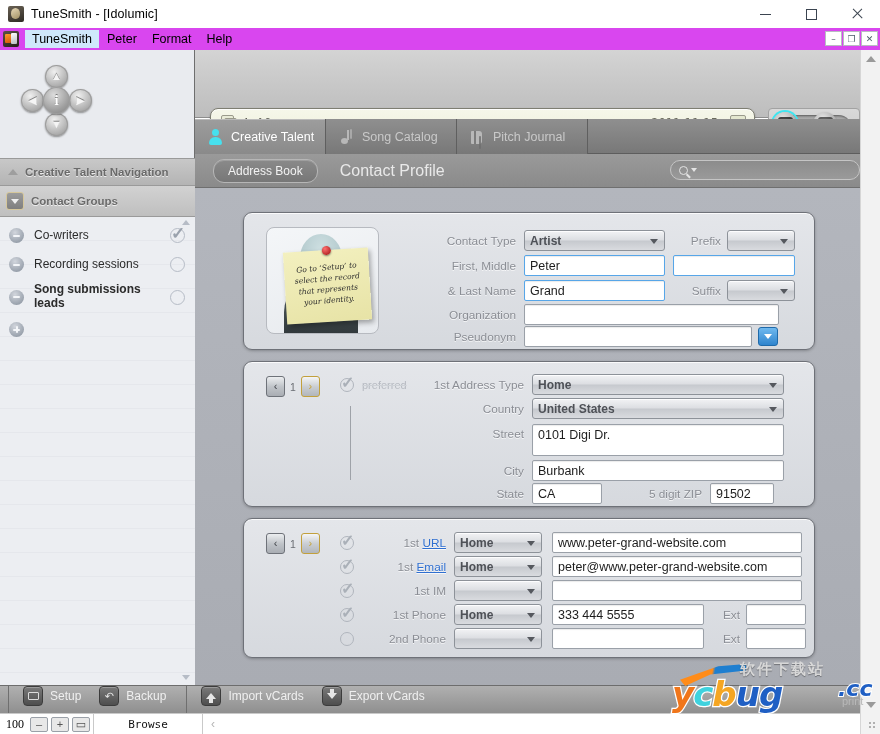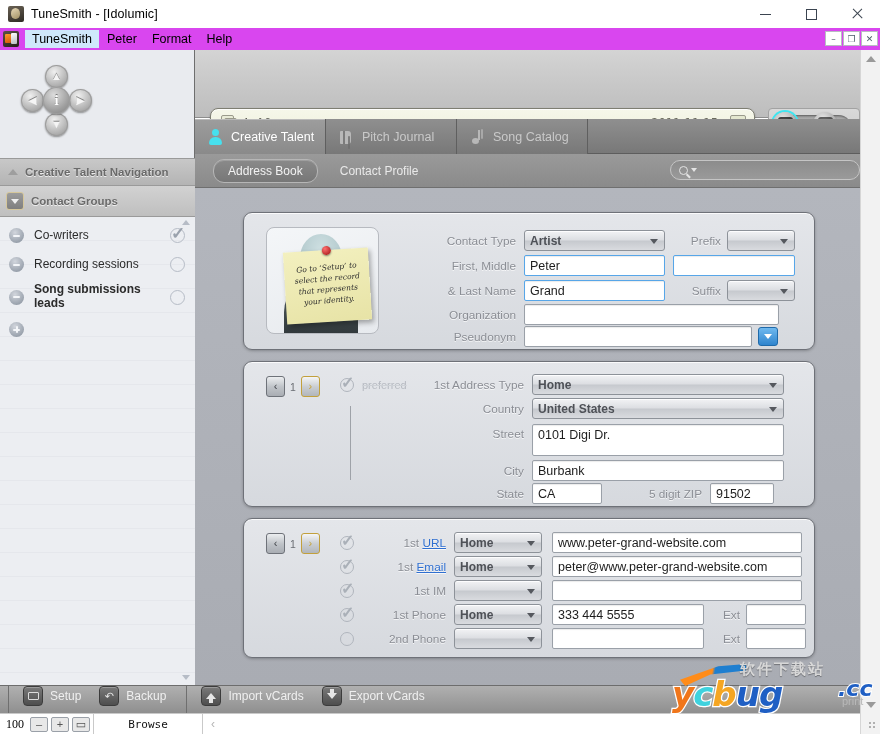--- a/index.html
+++ b/index.html
@@ -290,21 +290,21 @@
     display:flex; align-items:center;
   }
   .sn-pill {
     margin-left: 18px; padding: 4px 14px; border-radius: 11px;
     background: linear-gradient(180deg,#8a8a8a,#777777);
     border: 1px solid #b6b6b6;
     color:#f2f2f2; font-size:12px;
     box-shadow: inset 0 1px 0 rgba(255,255,255,.18);
   }
   .sn-link {
-    margin-left: 22px; color:#e9e9e9; font-size:12px;
+    margin-left: 22px; color:#e9e9e9; font-size:16px;
   }
   .sn-search {
     position:absolute; right: 20px; top: 6px; width: 190px; height: 20px;
     border-radius: 10px; border:1px solid #c5c5c5;
     background: linear-gradient(180deg,#8c8c8c,#9a9a9a);
     display:flex; align-items:center; padding-left:8px; gap:3px;
   }
   .mag {
     width:9px; height:9px; border:1.6px solid #e4e4e4; border-radius:50%;
     position:relative; flex:none;
@@ -753,26 +753,26 @@
       <div class="view-lbl">View</div>
     </div>
   </div>
 
   <div class="tabstrip">
     <div class="tab active">
       <span class="ticon icon-person"></span>
       <span>Creative Talent</span>
     </div>
     <div class="tab">
+      <span class="ticon icon-note"></span>
+      <span>Song Catalog</span>
+    </div>
+    <div class="tab">
       <span class="ticon icon-book"></span>
       <span>Pitch Journal</span>
-    </div>
-    <div class="tab">
-      <span class="ticon icon-note"></span>
-      <span>Song Catalog</span>
     </div>
     <div class="tab-fill"></div>
   </div>
 
   <div class="subnav">
     <div class="sn-pill">Address Book</div>
     <div class="sn-link">Contact Profile</div>
     <div class="sn-search">
       <span class="mag"></span>
       <span class="caret-sm"></span>

